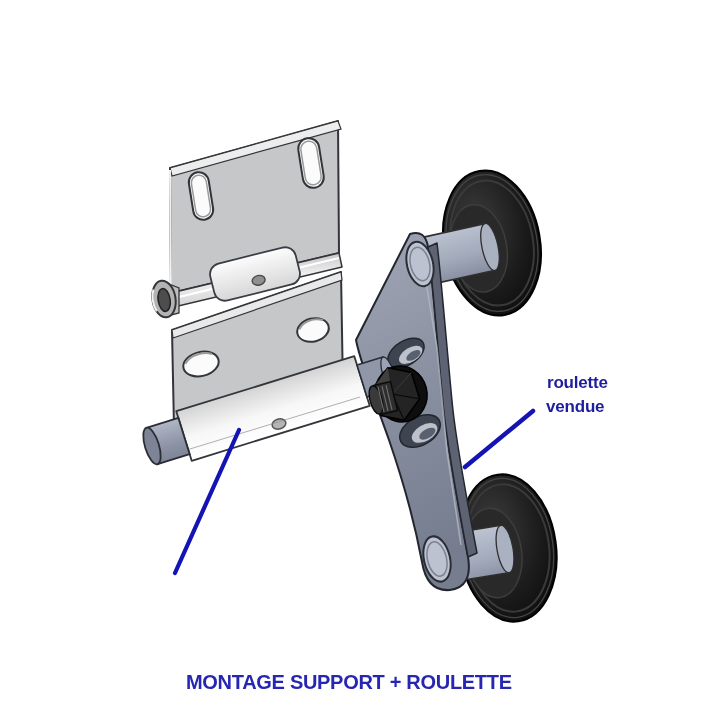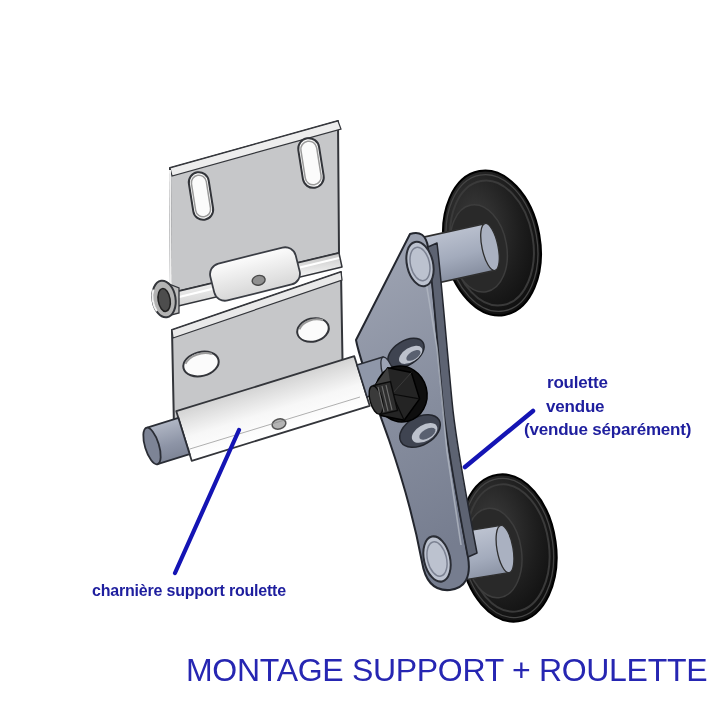--- a/index.html
+++ b/index.html
@@ -20,24 +20,24 @@
     color:var(--label-color);
     font-size:17px;
     line-height:1.15;
     white-space:nowrap;
     letter-spacing:-0.2px;
   }
   .lbl.small{font-size:16px;}
   .title{
     position:absolute;
     left:186px;
-    top:652px;
+    top:671px;
     font-family:"Liberation Sans",sans-serif;
-    font-weight:normal;
-    font-size:32px;
+    font-weight:bold;
+    font-size:20px;
     letter-spacing:-0.3px;
     color:var(--title-color);
     white-space:nowrap;
   }
 </style>
 </head>
 <body>
 
 <div id="stage">
 
@@ -223,16 +223,14 @@
         <line x1="386" y1="385" x2="392" y2="410" stroke="#6e6e6e" stroke-width="1.1"></line>
       </g>
     </g>
 
     <line x1="239" y1="430" x2="175" y2="573" style="stroke:var(--leader-color)" stroke-width="4.2" stroke-linecap="round"></line>
     <line x1="533" y1="411" x2="465" y2="467" style="stroke:var(--leader-color)" stroke-width="4.5" stroke-linecap="round"></line>
   </svg>
 
   <div class="lbl" style="left:547px;top:373px;">roulette</div>
   <div class="lbl" style="left:546px;top:397px;">vendue</div>
-  <div class="lbl" style="left:524px;top:420px;">(vendue séparément)</div>
-  <div class="lbl small" style="left:92px;top:582px;">charnière support roulette</div>
   <div class="title">MONTAGE SUPPORT + ROULETTE</div>
 </div>
 
 </body></html>

